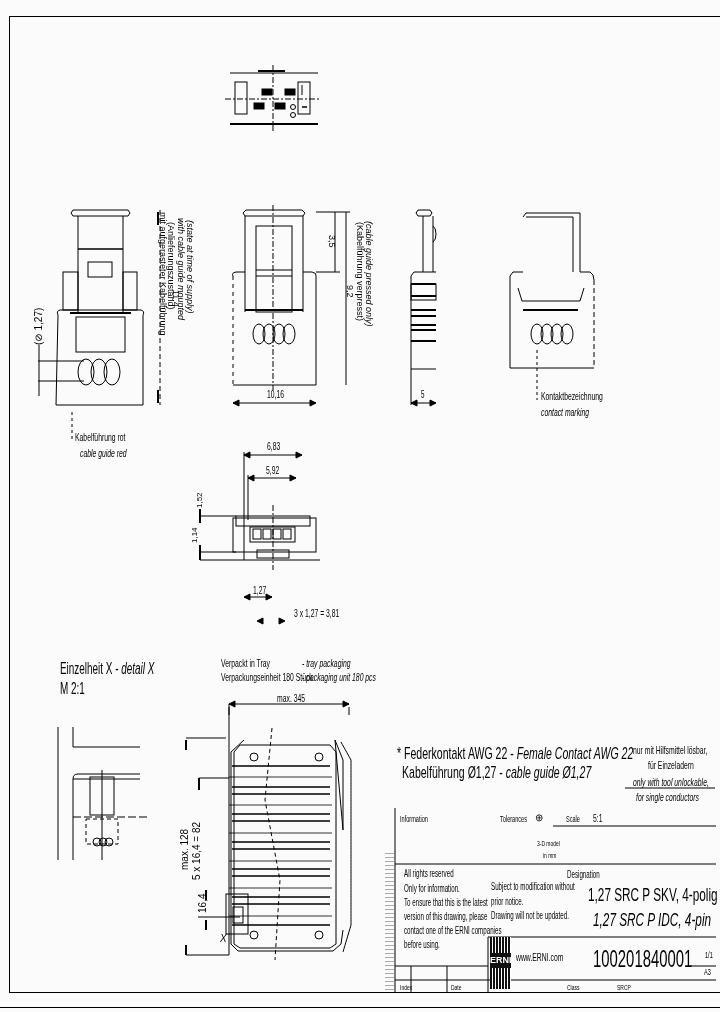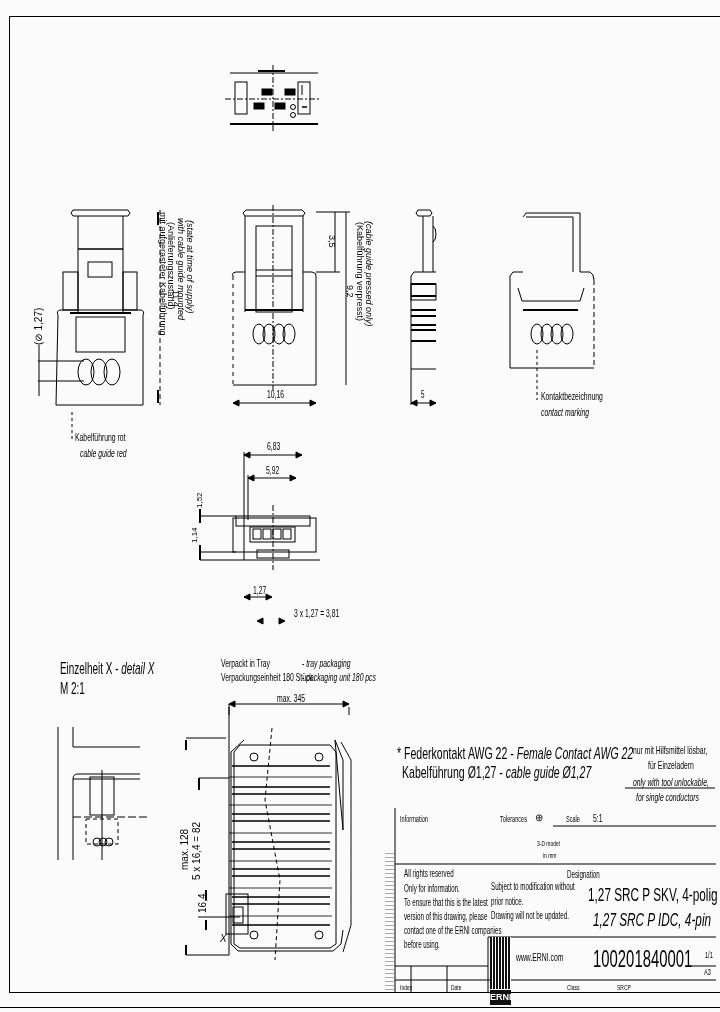--- a/index.html
+++ b/index.html
@@ -6,21 +6,21 @@
   body{width:720px;height:1012px;position:relative;overflow:hidden;font-family:"Liberation Sans",sans-serif;color:#000;}
   .frame{position:absolute;left:9px;top:16px;width:716px;height:977px;border-left:1.5px solid #000;border-top:1.5px solid #000;border-bottom:1.5px solid #000;box-sizing:border-box;}
   .bottom-rule{position:absolute;left:0;top:1007px;width:720px;height:0;border-top:1.5px solid #000;}
   svg.drawing{position:absolute;left:0;top:0;width:720px;height:1012px;}
   .t{position:absolute;white-space:nowrap;line-height:1;transform-origin:left top;}
   .cond{transform:scaleX(0.62);}
   .rot{transform:rotate(90deg);}
   .rotn{transform:rotate(-90deg);}
   .logo{position:absolute;left:490px;top:937px;width:21px;height:52px;background:
     repeating-linear-gradient(90deg,#111 0 2px,#fff 2px 3px),#111;}
-  .logo-mid{position:absolute;left:490px;top:990px;width:21px;height:15px;background:#111;color:#fff;font-size:9px;text-align:center;line-height:15px;font-weight:bold;}
+  .logo-mid{position:absolute;left:490px;top:953px;width:21px;height:15px;background:#111;color:#fff;font-size:9px;text-align:center;line-height:15px;font-weight:bold;}
   .sidenote{position:absolute;left:385px;top:850px;width:10px;height:140px;background:repeating-linear-gradient(0deg,#777 0 1px,transparent 1px 4px);opacity:.6;}
 </style>
 </head>
 <body>
 
 <div class="frame"></div>
 <div class="bottom-rule"></div>
 
 <svg class="drawing" viewBox="0 0 720 1012" fill="none" stroke="#000" stroke-width="1">
 

